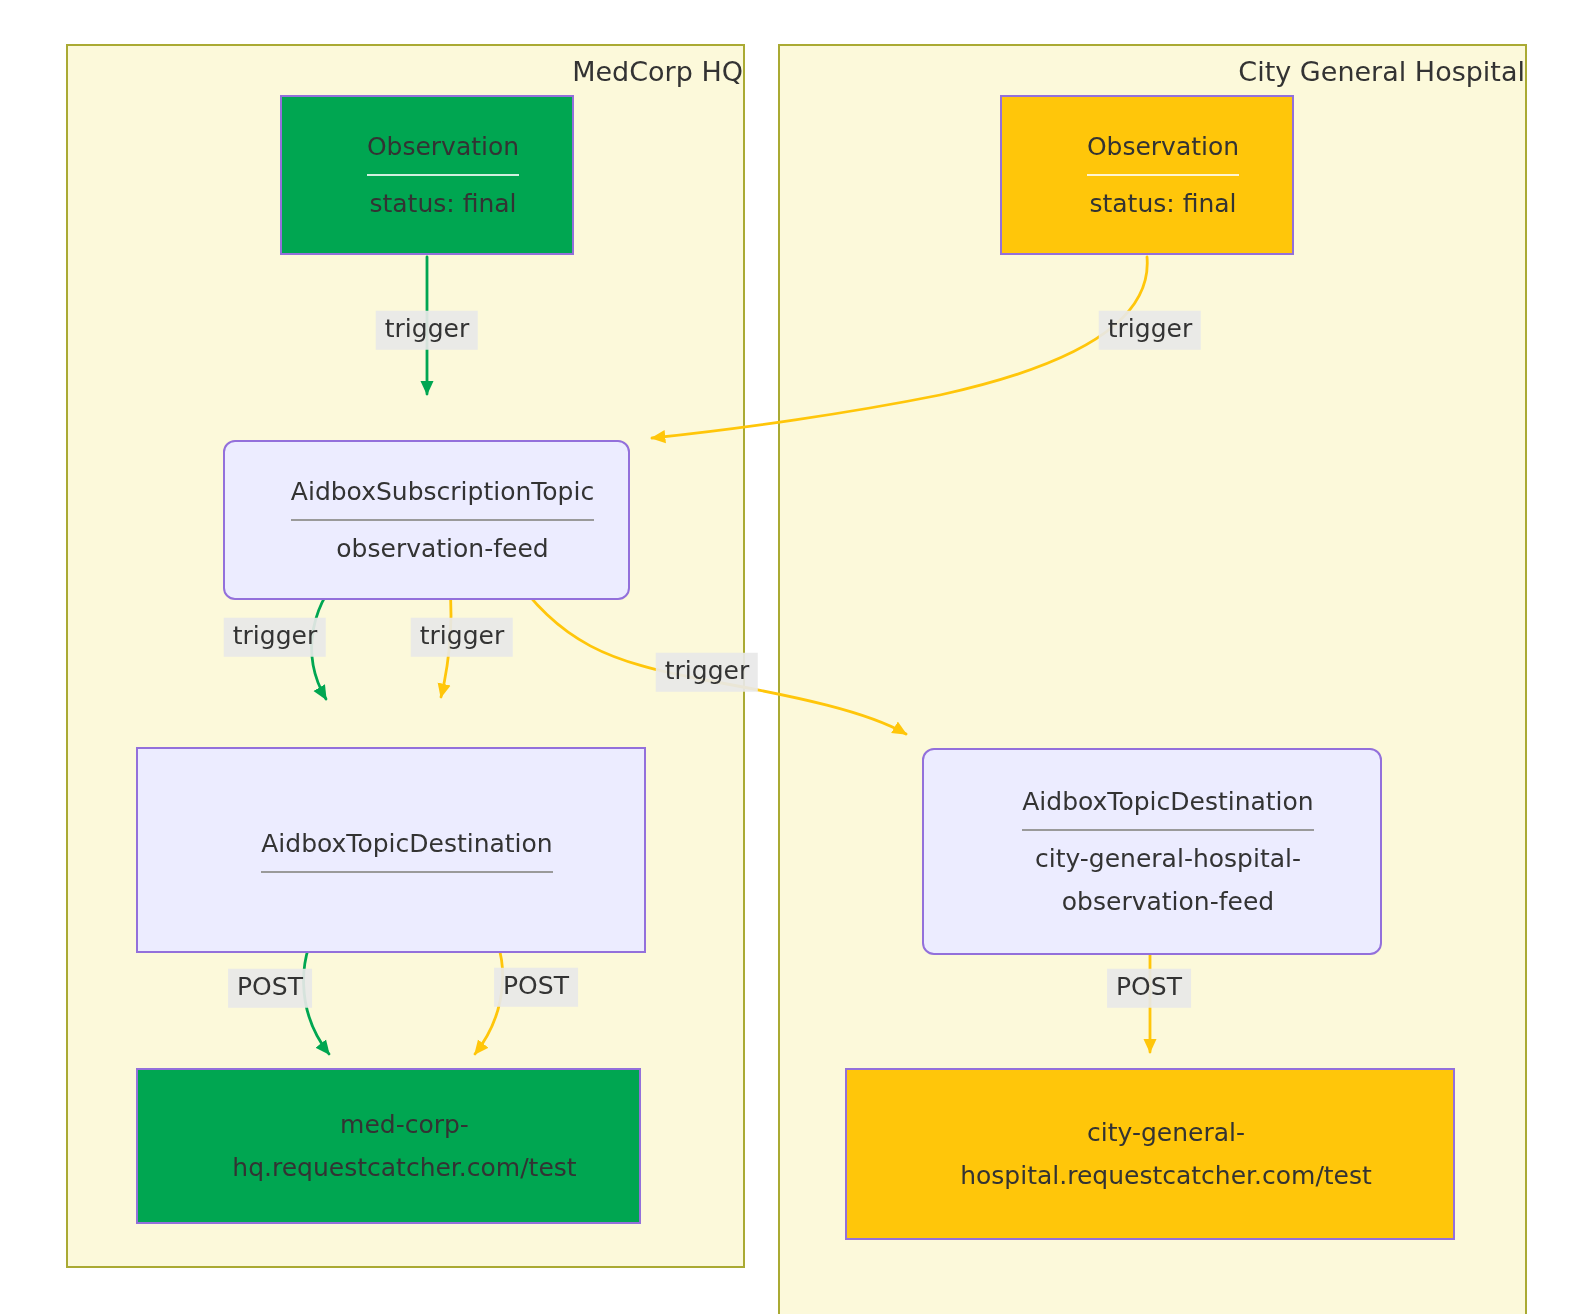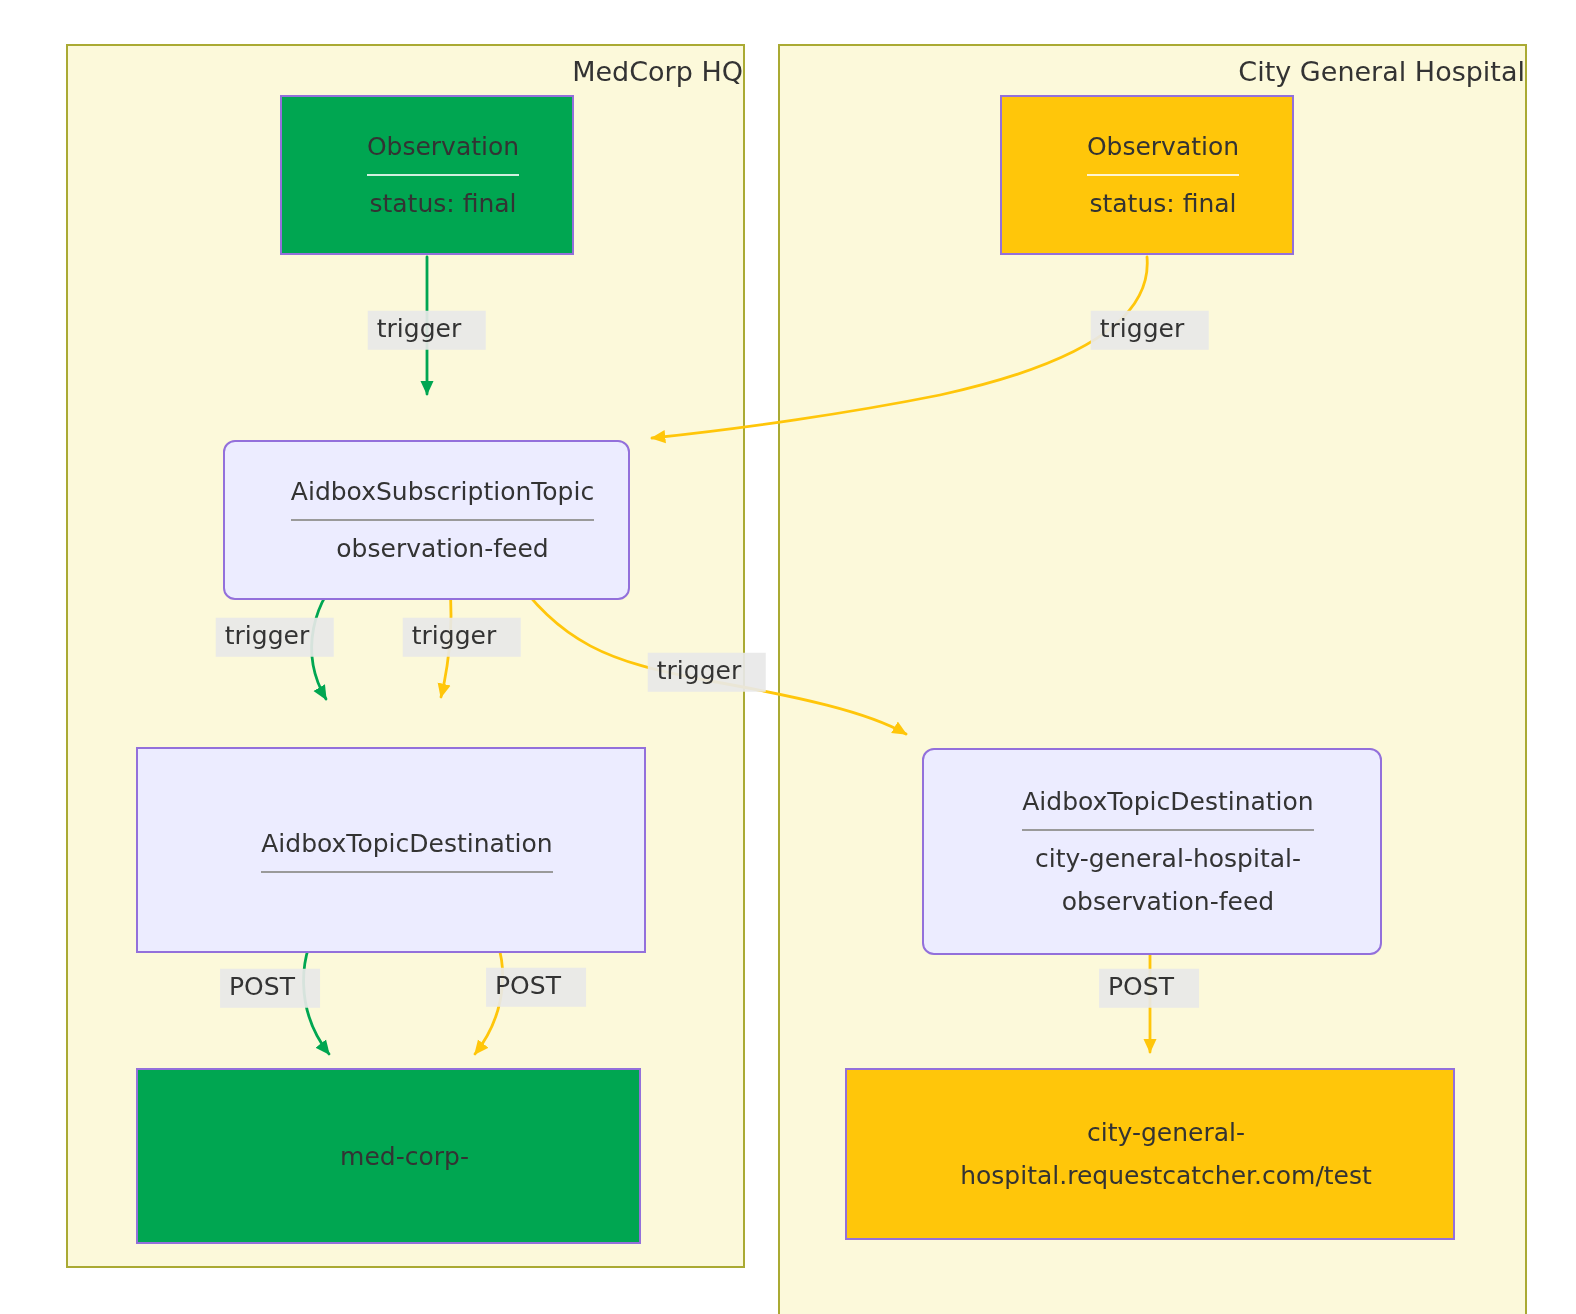--- a/index.html
+++ b/index.html
@@ -53,21 +53,21 @@
     align-self:stretch;
     height:2px;
     margin:6px 0;
   }
   .hr.light{background:rgba(255,255,255,0.82);}
   .hr.gray{background:#9a9a9a;}
   .chip{
     position:absolute;
     transform:translate(-50%,-50%);
     background:rgba(232,232,232,0.92);
-    padding:2px 25px 4px 9px;
+    padding:2px 9px 4px 9px;
     font-size:25px;
     line-height:1.3;
     color:#333333;
     white-space:nowrap;
     text-align:center;
   }
 </style>
 </head>
 <body>
 
@@ -132,23 +132,24 @@
 
   <div class="node lavender rounded" style="left:922px;top:712px;width:460px;height:207px">
     <div class="node-label">
       <div class="nl">AidboxTopicDestination</div>
       <div class="hr gray"></div>
       <div class="nl">city-general-hospital-</div>
       <div class="nl">observation-feed</div>
     </div>
   </div>
 
-  <div class="node green-fill" style="left:136px;top:1068px;width:505px;height:176px">
+  <div class="node green-fill" style="left:136px;top:1068px;width:505px;height:156px">
     <div class="node-label">
       <div class="nl">med-corp-</div>
+      <div class="nl">hq.requestcatcher.com/test</div>
     </div>
   </div>
 
   <div class="node gold-fill" style="left:845px;top:1068px;width:610px;height:172px">
     <div class="node-label">
       <div class="nl">city-general-</div>
       <div class="nl">hospital.requestcatcher.com/test</div>
     </div>
   </div>
 

